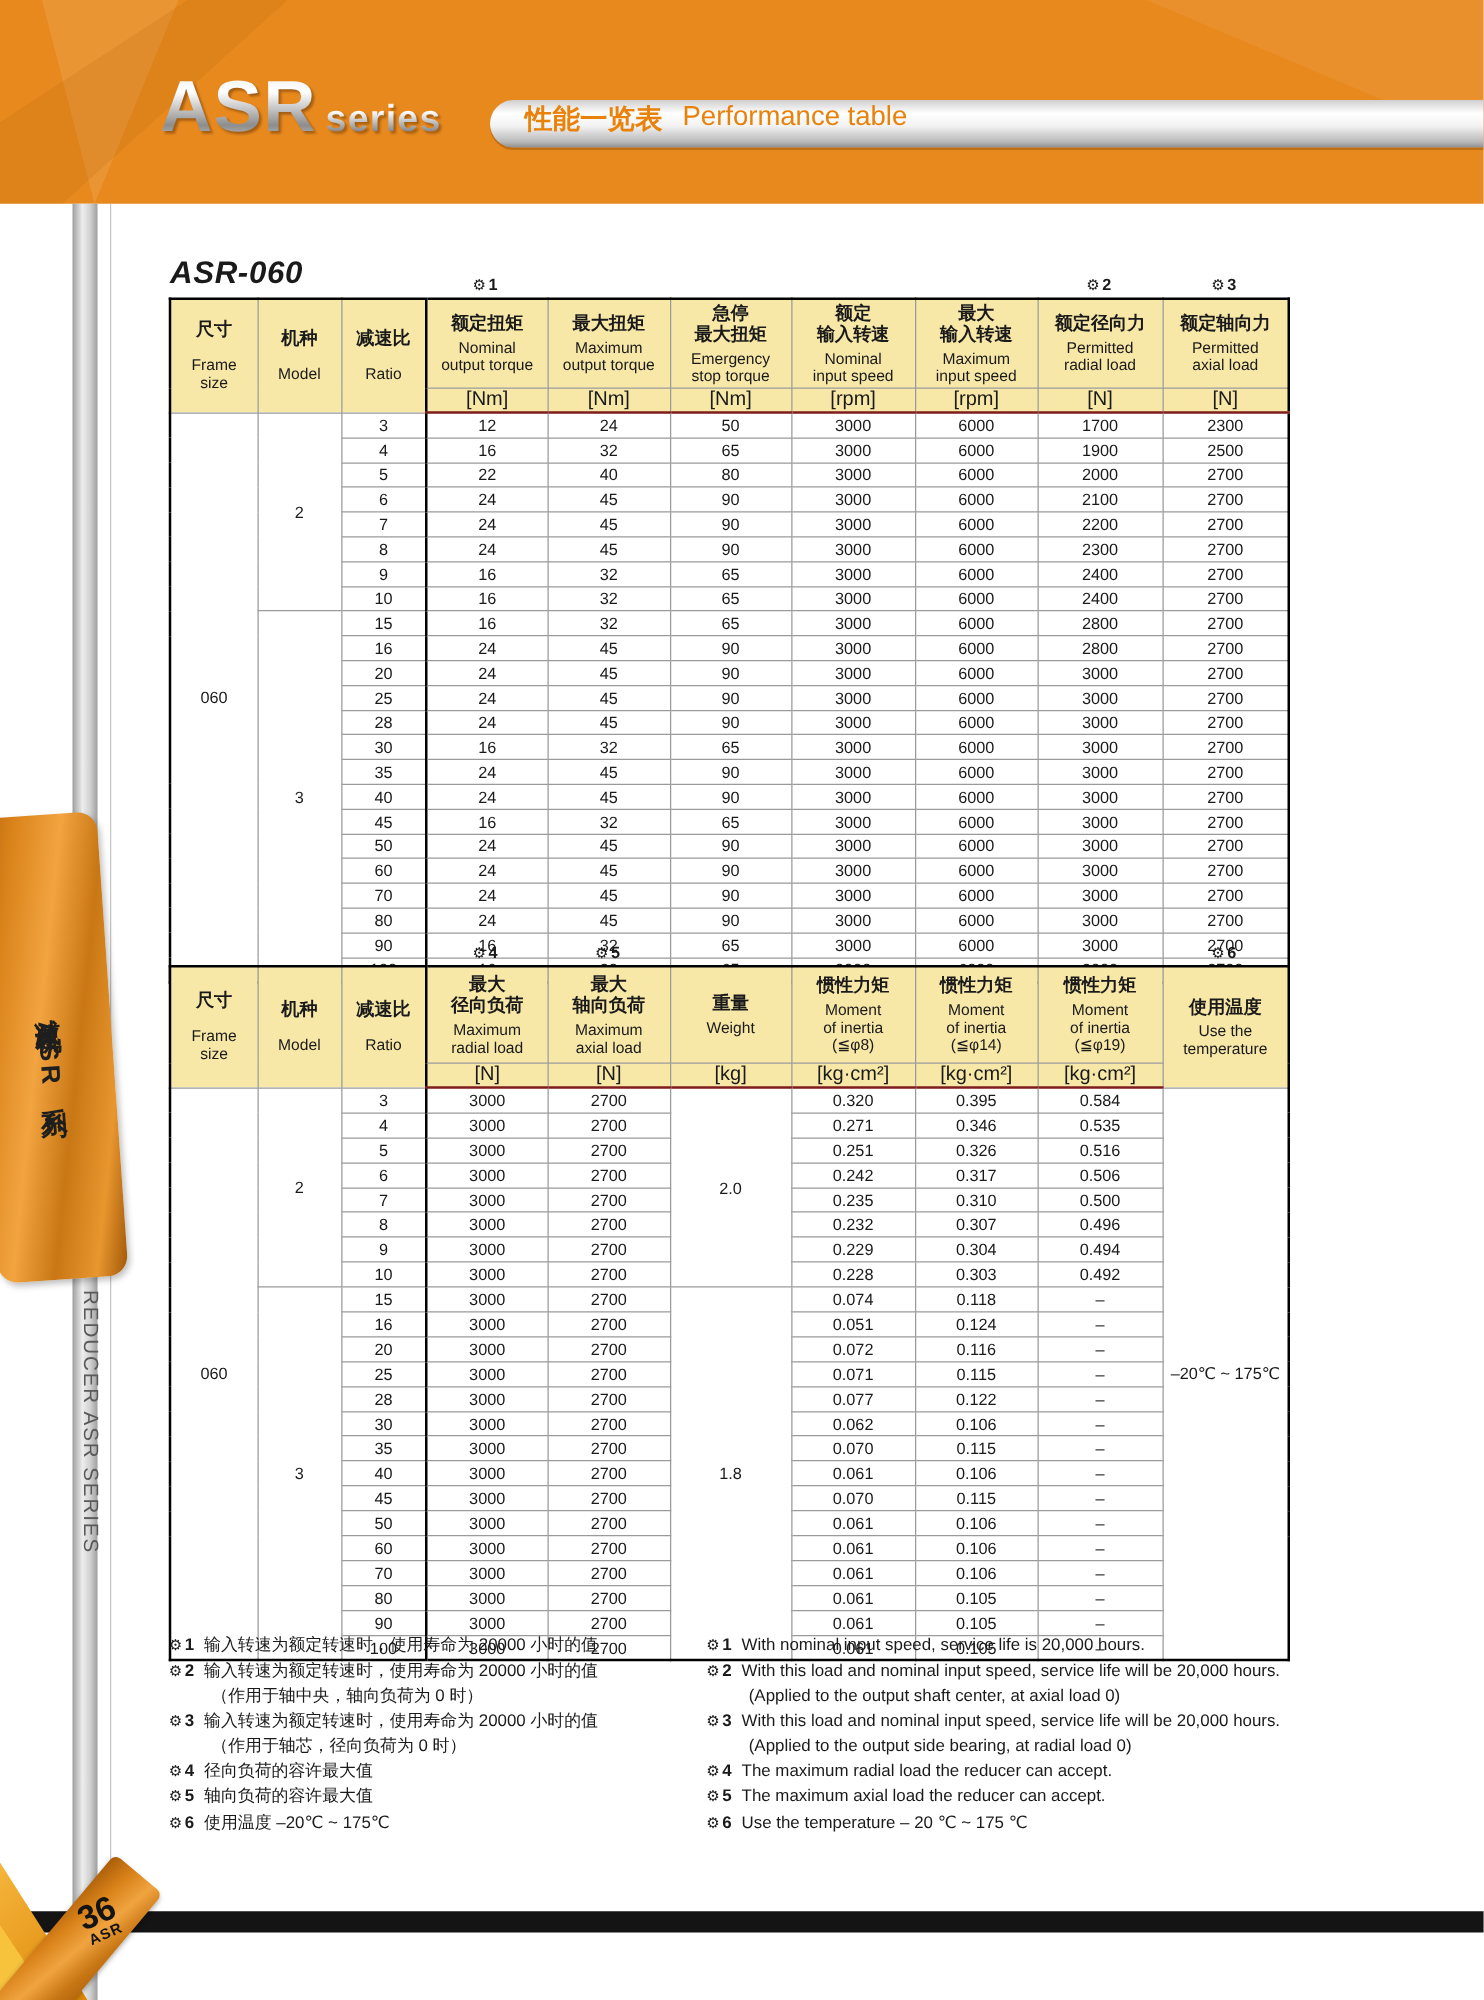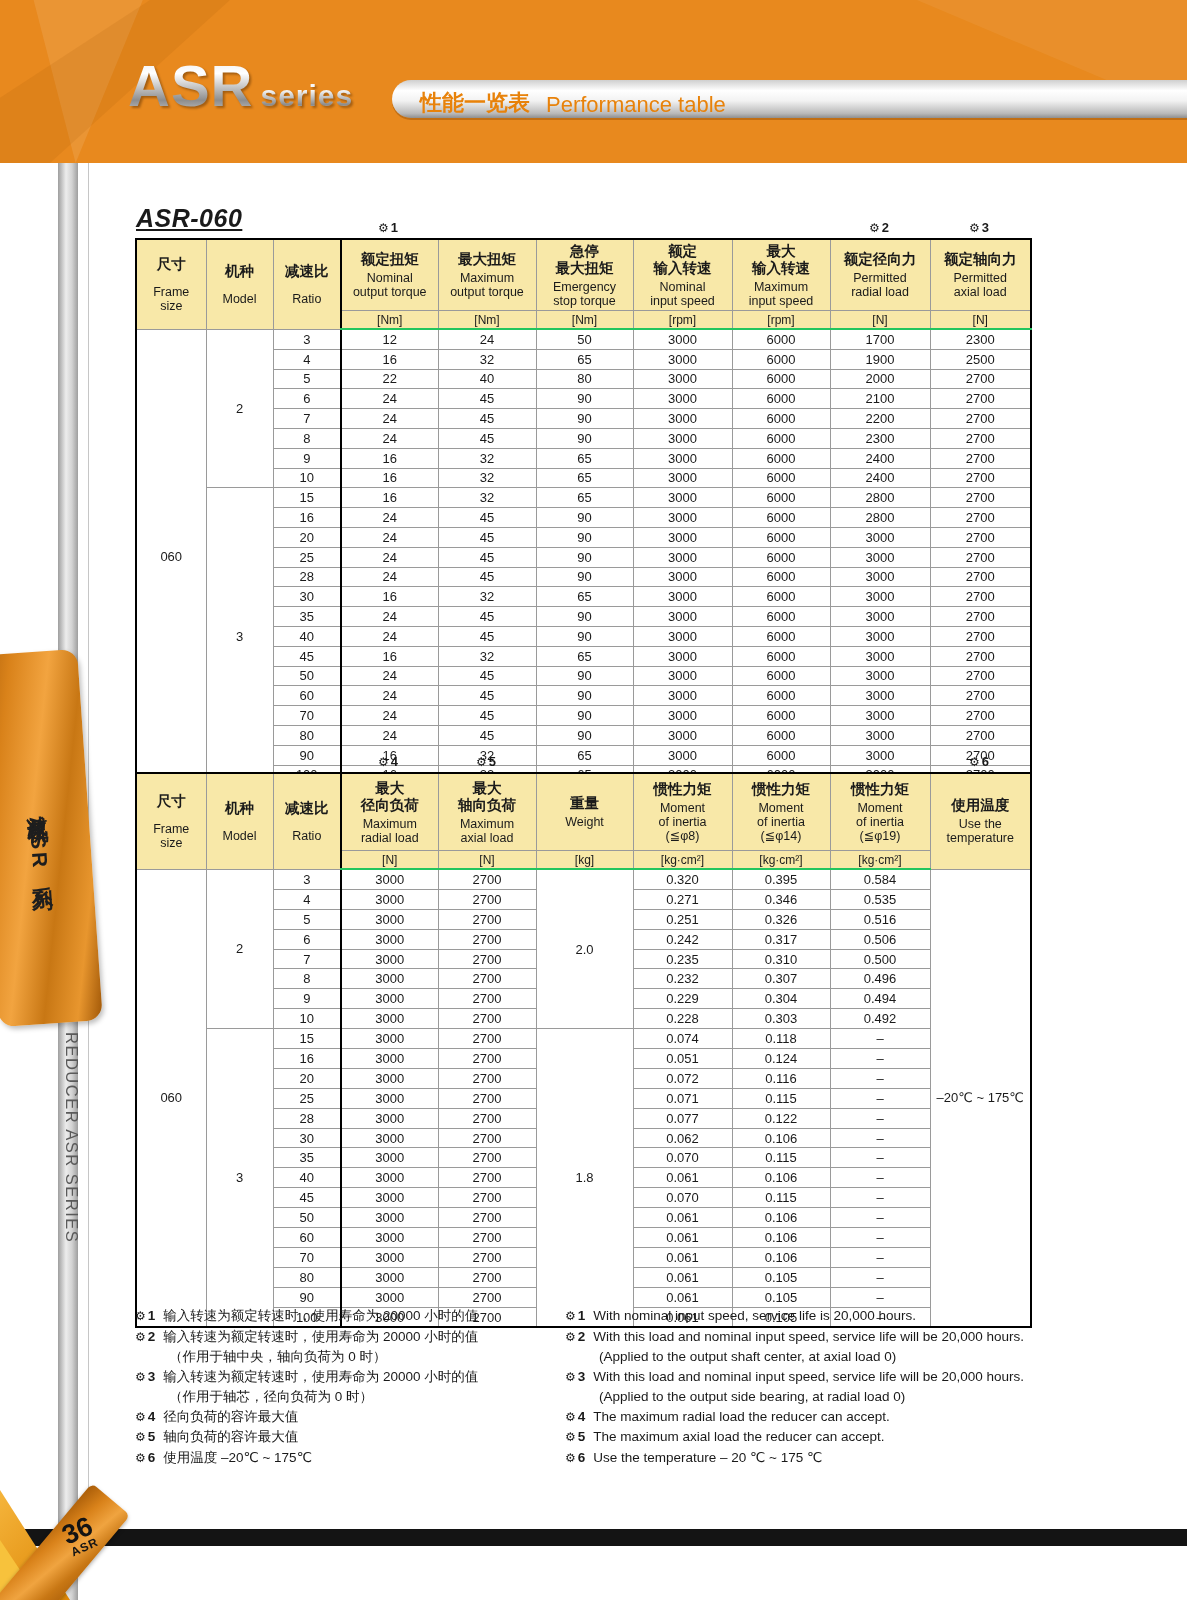--- a/index.html
+++ b/index.html
@@ -21,56 +21,56 @@
     filter:drop-shadow(2px 2px 1px rgba(80,40,0,0.45));}
   .asr-logo .big{font-size:58px;font-weight:bold;letter-spacing:1px;
     background:linear-gradient(180deg,#e9e9e9 0%,#ffffff 32%,#8d8d8d 72%,#d9d9d9 100%);
     -webkit-background-clip:text;background-clip:text;color:transparent;}
   .asr-logo .small{font-size:30px;font-weight:bold;margin-left:7px;letter-spacing:1px;
     background:linear-gradient(180deg,#ededed 0%,#ffffff 30%,#8d8d8d 75%,#d5d5d5 100%);
     -webkit-background-clip:text;background-clip:text;color:transparent;}
   .pill{position:absolute;left:392px;top:80px;right:0;height:38px;
     border-radius:19px 0 0 19px;
     background:linear-gradient(180deg,#cfcfcf 0%,#ffffff 28%,#f2f2f2 55%,#b9b9b9 88%,#8f8f8f 100%);
-    display:flex;align-items:flex-end;box-shadow:0 2px 0 rgba(120,60,0,0.35);}
+    display:flex;align-items:flex-start;box-shadow:0 2px 0 rgba(120,60,0,0.35);}
   .pill .cn{color:#e8820a;font-size:22px;font-weight:bold;margin-left:28px;}
   .pill .en{color:#e8820a;font-size:22px;margin-left:16px;}
   
   .spine{position:absolute;left:58px;top:163px;width:20px;height:1437px;
     background:linear-gradient(90deg,#9e9e9e,#ededed 40%,#d2d2d2 70%,#9e9e9e);}
   .spine-edge{position:absolute;left:88px;top:163px;width:1px;height:1368px;background:#c6c6c6;}
   .side-tab{position:absolute;left:-14px;top:652px;width:104px;height:372px;border-radius:16px;
     transform:rotate(-4deg);
     background:linear-gradient(100deg,#a85c08 0%,#d9821a 22%,#f2a440 45%,#c87714 65%,#e8962e 85%,#9f5606 100%);
     box-shadow:2px 3px 5px rgba(0,0,0,0.25);
     display:flex;align-items:center;justify-content:center;}
   .side-tab .vtext{writing-mode:vertical-rl;font-size:21px;font-weight:bold;color:#1e1e1e;letter-spacing:3px;}
   .side-caption{position:absolute;left:62px;top:1032px;writing-mode:vertical-rl;
     font-size:16.5px;color:#5a5a5a;letter-spacing:1.5px;}
   
   .model-title{position:absolute;left:136px;top:204px;font-size:25px;font-weight:bold;
-    font-style:italic;letter-spacing:0.5px;text-decoration:underline;}
+    font-style:italic;letter-spacing:0.5px;}
   
   .table-block{position:absolute;left:135px;width:895px;}
   #block1{top:222px;} #block2{top:756px;}
   .markers{position:relative;height:16px;}
   .marker{position:absolute;transform:translateX(-50%);font-size:13px;font-weight:bold;
     display:flex;align-items:center;gap:2px;white-space:nowrap;top:-2px;}
   .marker .gear{font-size:12px;}
   .mk-a{left:253px;} .mk-b1{left:744px;} .mk-c{left:844px;} .mk-b2{left:351px;}
   table.perf{border-collapse:collapse;table-layout:fixed;width:895px;border:2px solid #000;padding-left:40px;}
   table.perf th,table.perf td{border:1px solid #9a9a9a;padding:0;text-align:center;vertical-align:middle;}
   table.perf thead th{background:#f8e8a8;font-weight:normal;}
   .hwrap{display:flex;flex-direction:column;align-items:center;justify-content:center;gap:3px;height:100%;}
   .hwrap.gap{gap:12px;}
   .hcn{font-weight:bold;font-size:14.5px;line-height:17px;white-space:pre-line;}
   .hen{font-size:12.5px;line-height:14px;white-space:pre-line;}
   tr.hrow1 th{height:70px;}
   #block2 tr.hrow1 th{height:76px;}
-  tr.units th{height:17px;font-size:12px;border-bottom:2px solid #22c55e;background:#f8e8a8;}
+  tr.units th{height:17px;font-size:16px;border-bottom:2px solid #7f1d1d;background:#f8e8a8;}
   table.perf tbody td{height:18.8px;font-size:13px;background:#ffffff;line-height:1;}
   #block2 table.perf tbody td{height:18.9px;}
   td.cream{background:#f8e8a8;}
   .thickL{border-left:2px solid #000 !important;margin-left:27px;}
   th.hb2{border-bottom:2px solid #000;}
   
   .footnotes{position:absolute;left:135px;top:1306px;width:930px;display:flex;}
   .fn-col{width:430px;}
   .fn-col.en{width:500px;}
   .fn-line{font-size:13.5px;line-height:19.5px;display:flex;align-items:baseline;white-space:nowrap;}

